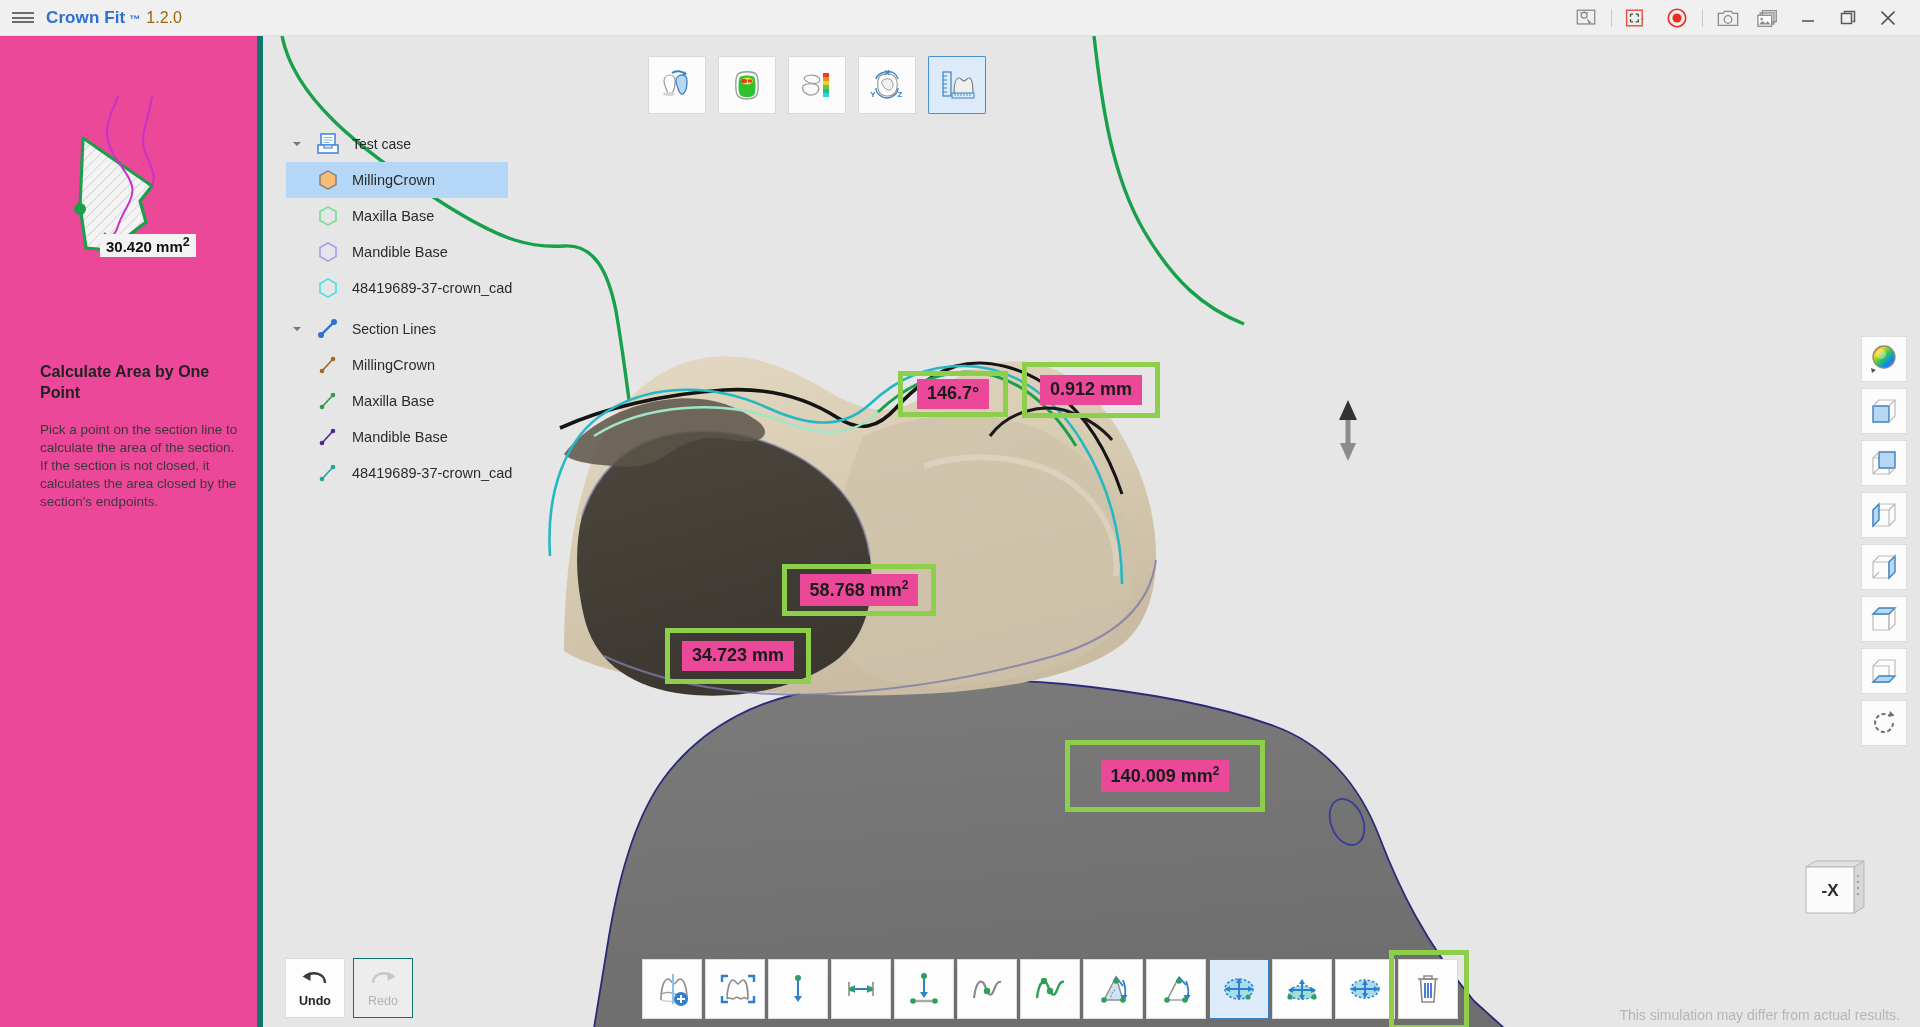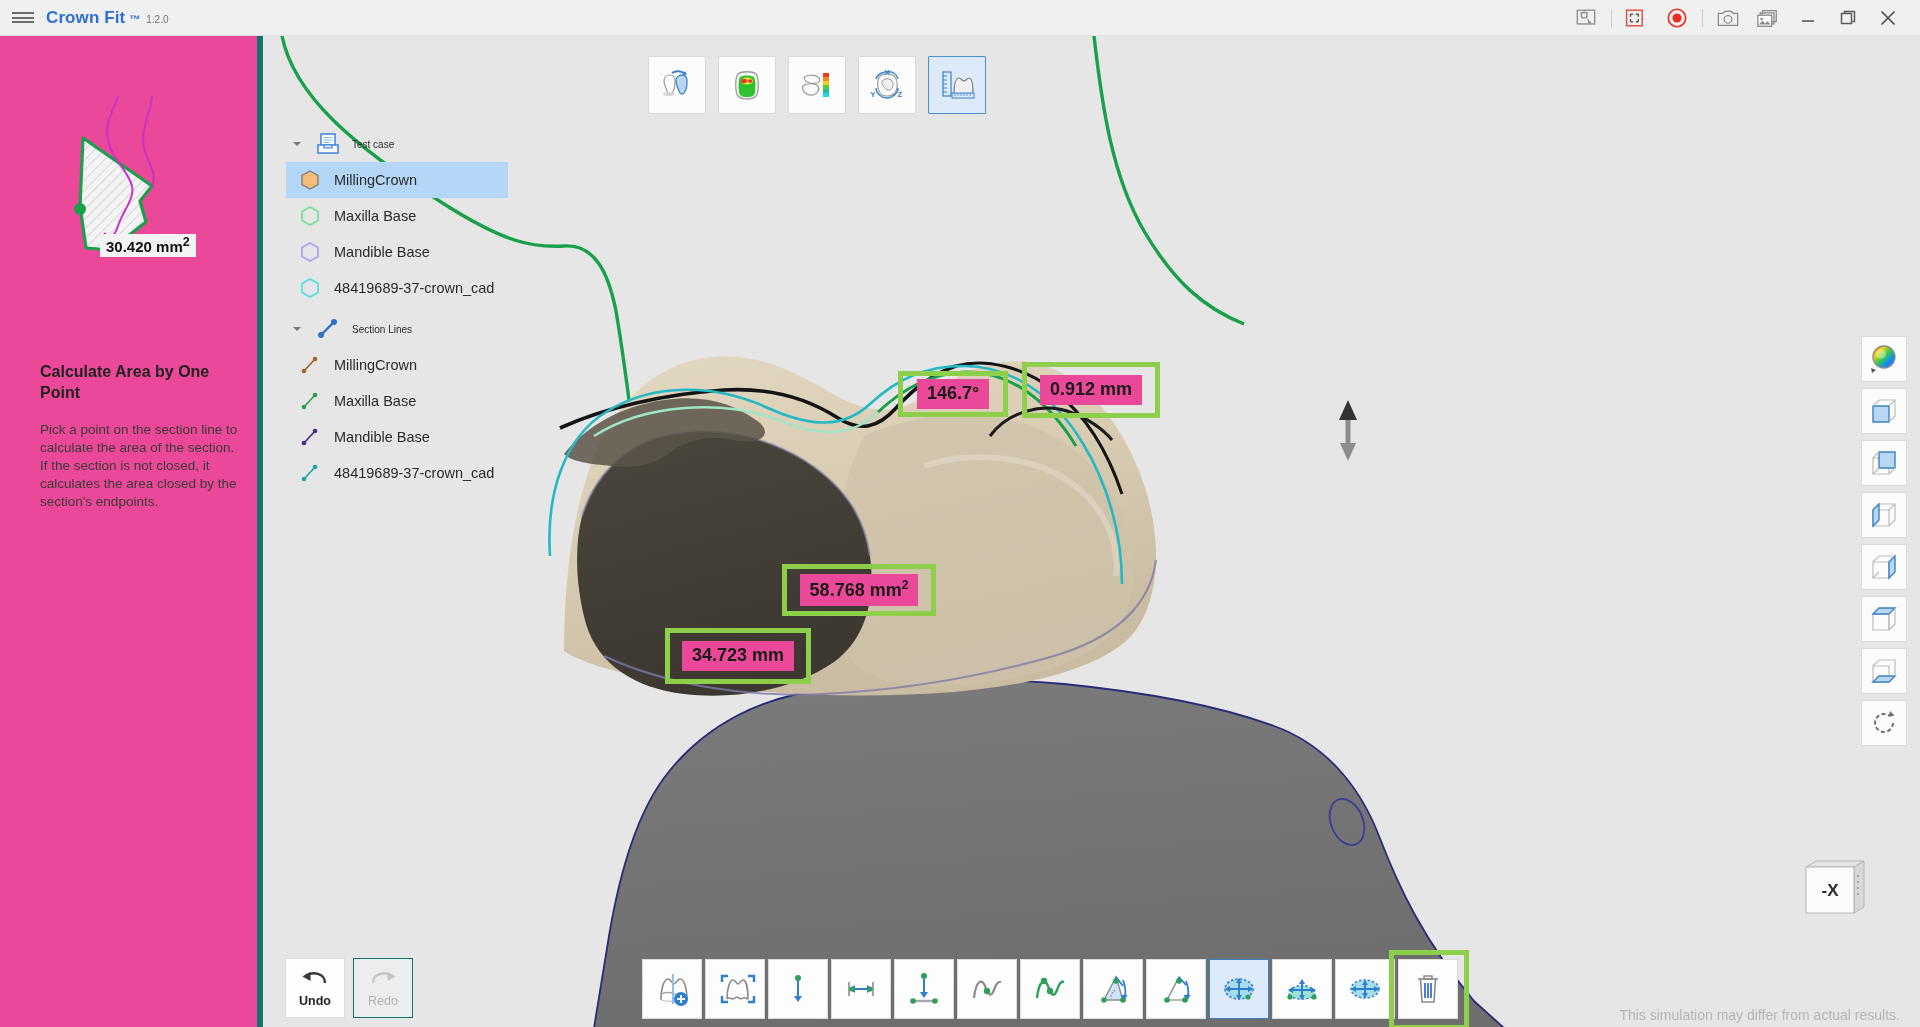--- a/index.html
+++ b/index.html
@@ -14,21 +14,21 @@
   
   .titlebar {
     position: absolute; top: 0; left: 0; width: 1920px; height: 36px;
     background: #f0f0f0; display: flex; align-items: center;
     border-bottom: 1px solid #e2e2e2;
   }
   .hamburger { width: 46px; height: 36px; display:flex; align-items:center; justify-content:center; cursor:pointer; }
   .hamburger span { display:block; width:22px; height:2px; background:#6b6b6b; margin:2.5px 0; }
   .app-title { font-size: 17px; color: #2f6fd0; font-weight: 600; letter-spacing: .1px; }
   .title-mark { font-size: 11px; color: #2f6fd0; vertical-align: super; margin-left: 4px; font-weight:700;}
-  .app-version { font-size: 10px; color: #737373; margin-left: 6px; }
+  .app-version { font-size: 16px; color: #a16207; margin-left: 6px; }
   .tb-right { margin-left: auto; display: flex; align-items: center; padding-right: 12px; gap: 0px; }
   .tb-btn { width: 40px; height: 36px; display:flex; align-items:center; justify-content:center; cursor:pointer; }
   .tb-sep { width:1px; height:18px; background:#c9c9c9; margin:0 5px; }
 
   
   .left-panel {
     position: absolute; top: 36px; left: 0; width: 263px; height: 991px;
     background: #ec4899; border-right: 6px solid #0f766e;
   }
   .thumb-wrap { position:relative; width: 263px; height: 250px; }
@@ -50,23 +50,23 @@
 
   
   .tree { position: absolute; top: 90px; left: 22px; width: 320px; z-index: 5; }
   .tree-row {
     display: flex; align-items: center; height: 36px; position: relative;
     cursor: pointer; font-size: 14.5px; color: #2b2b2b;
   }
   .tree-row.selected { background: #b4d7f7; }
   .tree-row .twisty { width: 22px; display:flex; align-items:center; justify-content:center; }
   .tree-row .ticon { width: 40px; display:flex; align-items:center; justify-content:center; }
-  .tree-row.child { padding-left: 4px; }
+  .tree-row.child { padding-left: 22px; }
   .tree-row .tlabel { margin-left: 4px; white-space: nowrap; }
-  .tree-row.group .tlabel { font-size: 10px; text-align: right; }
+  .tree-row.group .tlabel { font-size: 14px; text-align: right; }
 
   
   .top-toolbar { position: absolute; top: 56px; left: 648px; display: flex; gap: 12px; z-index: 6; }
   .tt-btn {
     width: 58px; height: 58px; background: #fcfcfc; border: 1px solid #d8d8d8;
     display:flex; align-items:center; justify-content:center; cursor:pointer; border-radius: 1px;
   }
   .tt-btn.active { background:#dceaf9; border:1px solid #4a90d9; }
 
   
@@ -546,20 +546,23 @@
   </div>
   <div class="meas" style="left:1022px; top:362px; width:138px; height:56px;">
     <span class="chip">0.912 mm</span>
   </div>
   <div class="meas" style="left:782px; top:564px; width:154px; height:52px;">
     <span class="chip">58.768 mm<sup>2</sup></span>
   </div>
   <div class="meas" style="left:665px; top:628px; width:146px; height:56px;">
     <span class="chip">34.723 mm</span>
   </div>
+  <div class="meas" style="left:1065px; top:740px; width:200px; height:72px;">
+    <span class="chip">140.009 mm<sup>2</sup></span>
+  </div>
 
   <div class="view-cube">
     <svg width="72" height="66" viewBox="0 0 72 66">
       <path d="M6 10 L54 10 L64 4 L16 4 Z" fill="#e3e3e3" stroke="#b5b5b5" stroke-width="1"></path>
       <path d="M54 10 L64 4 L64 50 L54 56 Z" fill="#d8d8d8" stroke="#b5b5b5" stroke-width="1"></path>
       <rect x="6" y="10" width="48" height="46" fill="#fbfbfb" stroke="#b5b5b5" stroke-width="1"></rect>
       <path d="M58 18v2M58 24v2M58 30v2M58 36v2" stroke="#8a8a8a" stroke-width="1.4"></path>
       <text x="30" y="39" font-size="17" font-weight="700" fill="#2b2b2b" font-family="Liberation Sans, sans-serif" text-anchor="middle">-X</text>
     </svg>
   </div>

